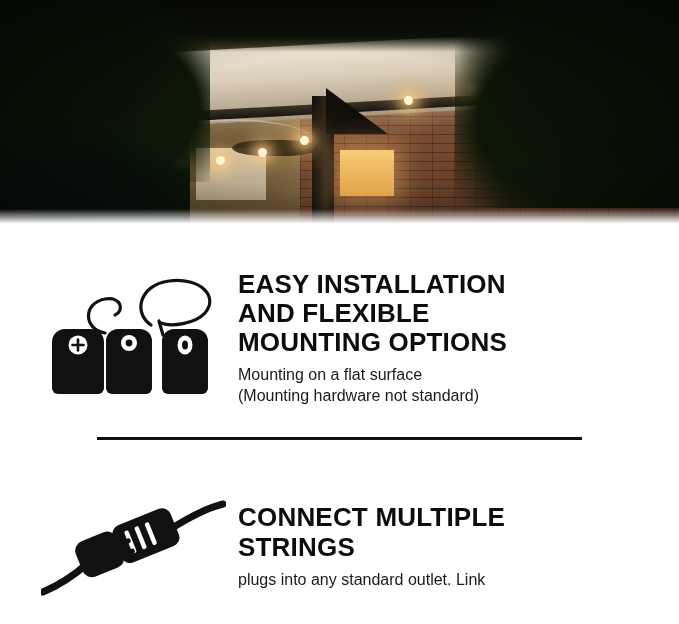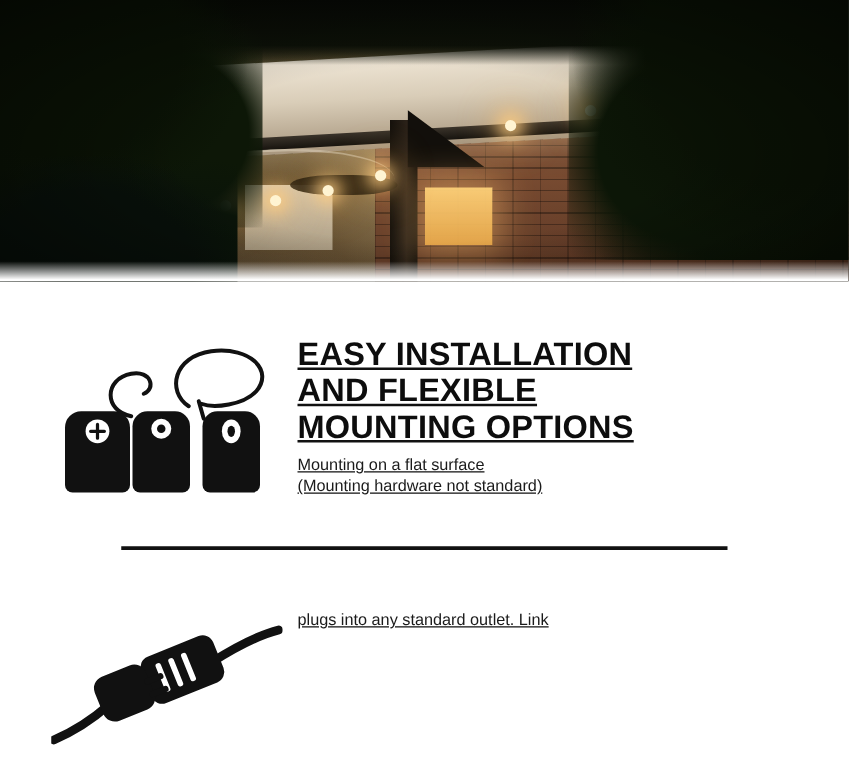--- a/index.html
+++ b/index.html
@@ -149,25 +149,24 @@
     background: radial-gradient(ellipse at 50% 55%, rgba(0,0,0,0) 40%, rgba(0,0,0,.55) 100%);
   }
   .hero .fade-bottom {
     position: absolute; left: 0; right: 0; bottom: 0; height: 16px;
     background: linear-gradient(180deg, rgba(255,255,255,0), #ffffff 92%);
   }
 
   
   .section {
     display: flex;
-    align-items: flex-start;
+    align-items: center;
     padding: 0 28px;
     box-sizing: border-box;
     width: 567px;
-    text-decoration: underline;
   }
   .sec-install { padding-top: 42px; }
   .sec-connect { padding-top: 24px; }
 
   .art {
     width: 210px;
     flex: 0 0 210px;
     display: flex;
     justify-content: center;
     align-items: flex-start;
@@ -176,21 +175,21 @@
 
   h2 {
     margin: 0 0 8px 0;
     font-size: 26px;
     line-height: 1.12;
     letter-spacing: 0.2px;
     font-weight: 700;
     color: #0d0d0d;
   }
   .body-line {
-    font-size: 13px;
+    font-size: 16px;
     line-height: 1.30;
     color: #1a1a1a;
   }
 
   .divider-wrap {
     width: 679px;
     display: flex;
     justify-content: center;
     padding: 30px 0 22px 0;
     box-sizing: border-box;
@@ -287,15 +286,16 @@
         <rect x="36" y="48" width="44" height="38" rx="10" fill="#111"></rect>
       </g>
 
       <g transform="rotate(-22 86 56)">
         <rect x="74" y="53" width="16" height="5" rx="2.2" fill="#111"></rect>
         <rect x="74" y="64" width="16" height="5" rx="2.2" fill="#111"></rect>
       </g>
     </svg>
   </div>
   <div class="copy">
+    <h2>CONNECT MULTIPLE STRINGS</h2>
     <div class="body-line">plugs into any standard outlet. Link</div>
   </div>
 </div>
 
 </body></html>

